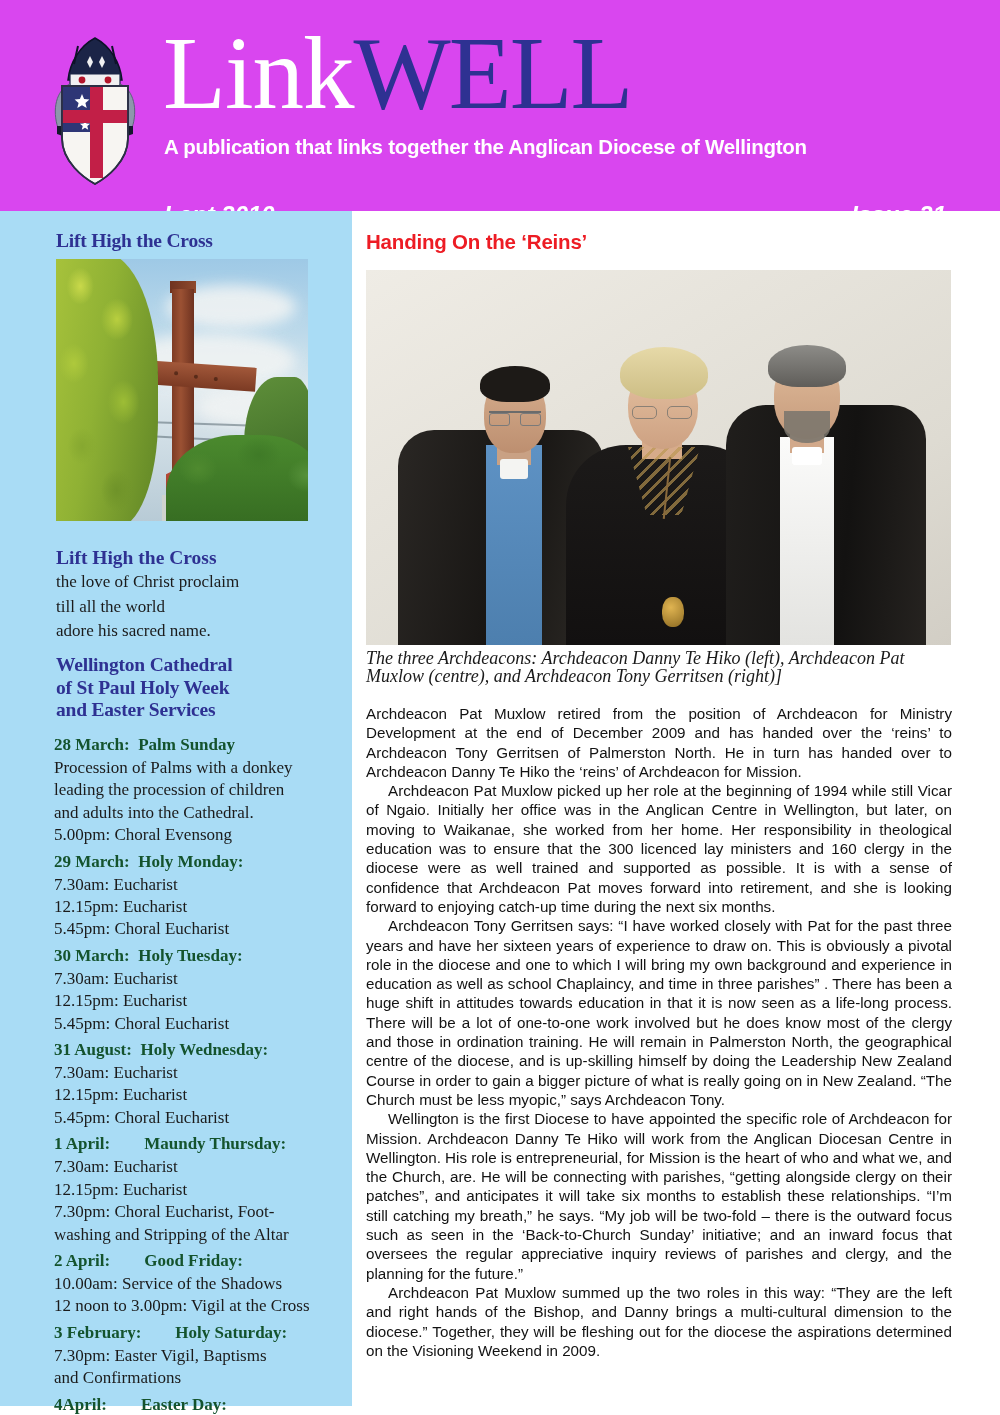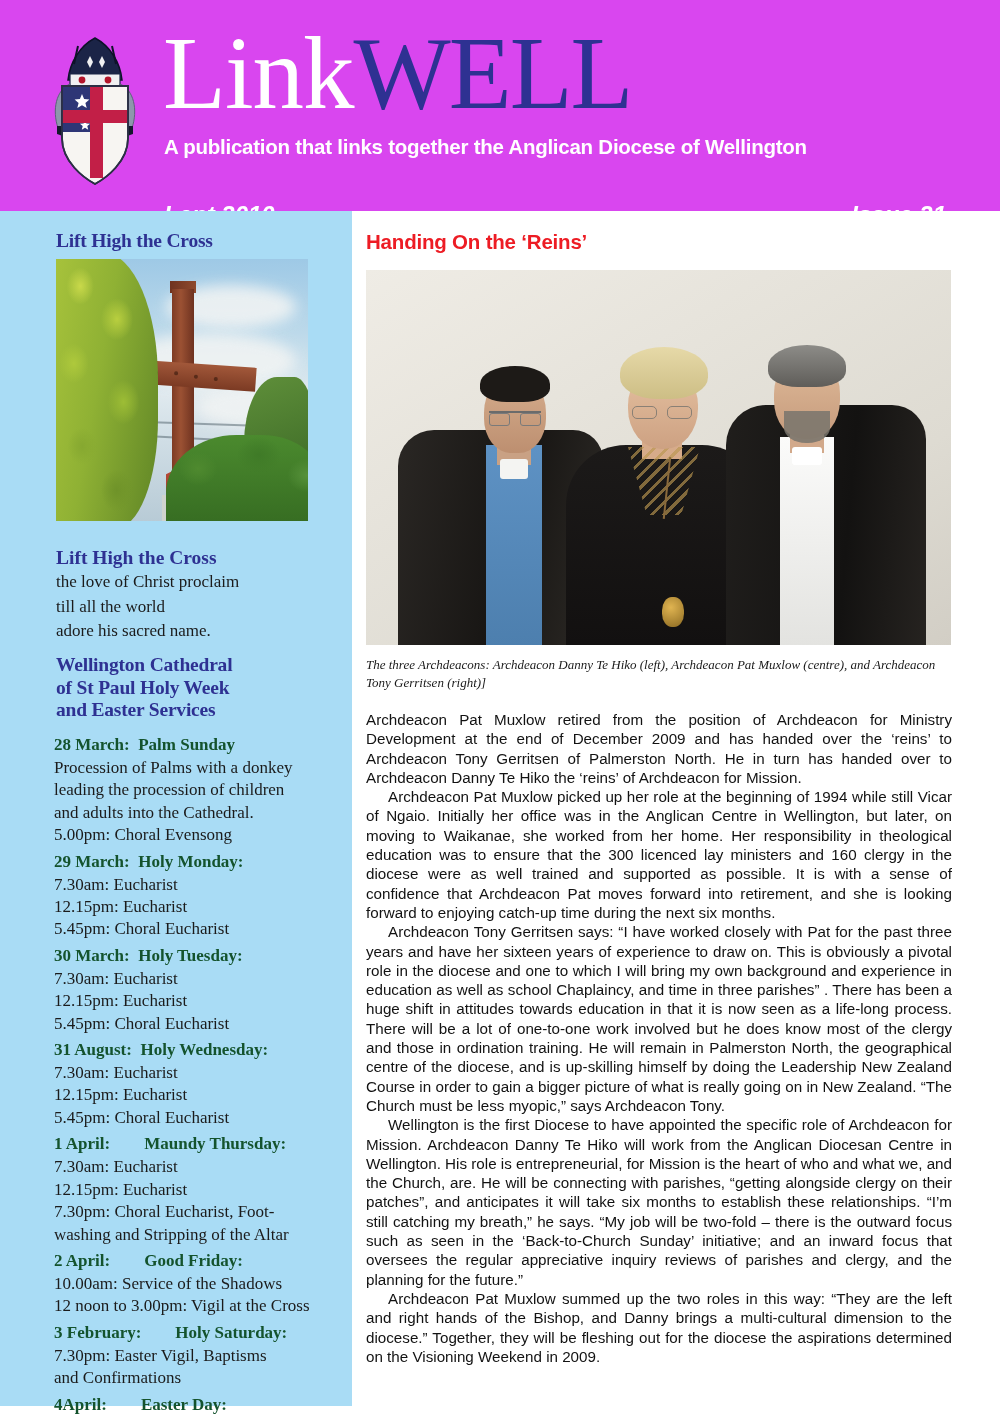--- a/index.html
+++ b/index.html
@@ -247,23 +247,23 @@
   .p3-hair{
     position:absolute; left:402px; bottom:258px; width:78px; height:42px;
     border-radius:50% 50% 38% 38%; background:linear-gradient(#8d8c88,#5f5d59);
   }
   .p3-beard{
     position:absolute; left:418px; bottom:202px; width:46px; height:32px;
     border-radius:0 0 48% 48%; background:rgba(120,116,108,.85);
   }
 
   #caption{
-    margin-top:11px; width:588px;
+    margin-top:5px; width:588px;
     font-family:"Liberation Serif", serif;
-    font-style:italic; font-size:13px; line-height:17.5px; color:#1a1a1a;
+    font-style:italic; font-size:18px; line-height:17.5px; color:#1a1a1a;
   }
 
   #body-copy{ margin-top:19px; width:586px; }
   #body-copy p{
     font-size:15.2px; line-height:19.3px; color:#121212;
     text-align:justify; text-indent:22px;
   }
   #body-copy p:first-child{ text-indent:0; }
 </style>
 </head>

